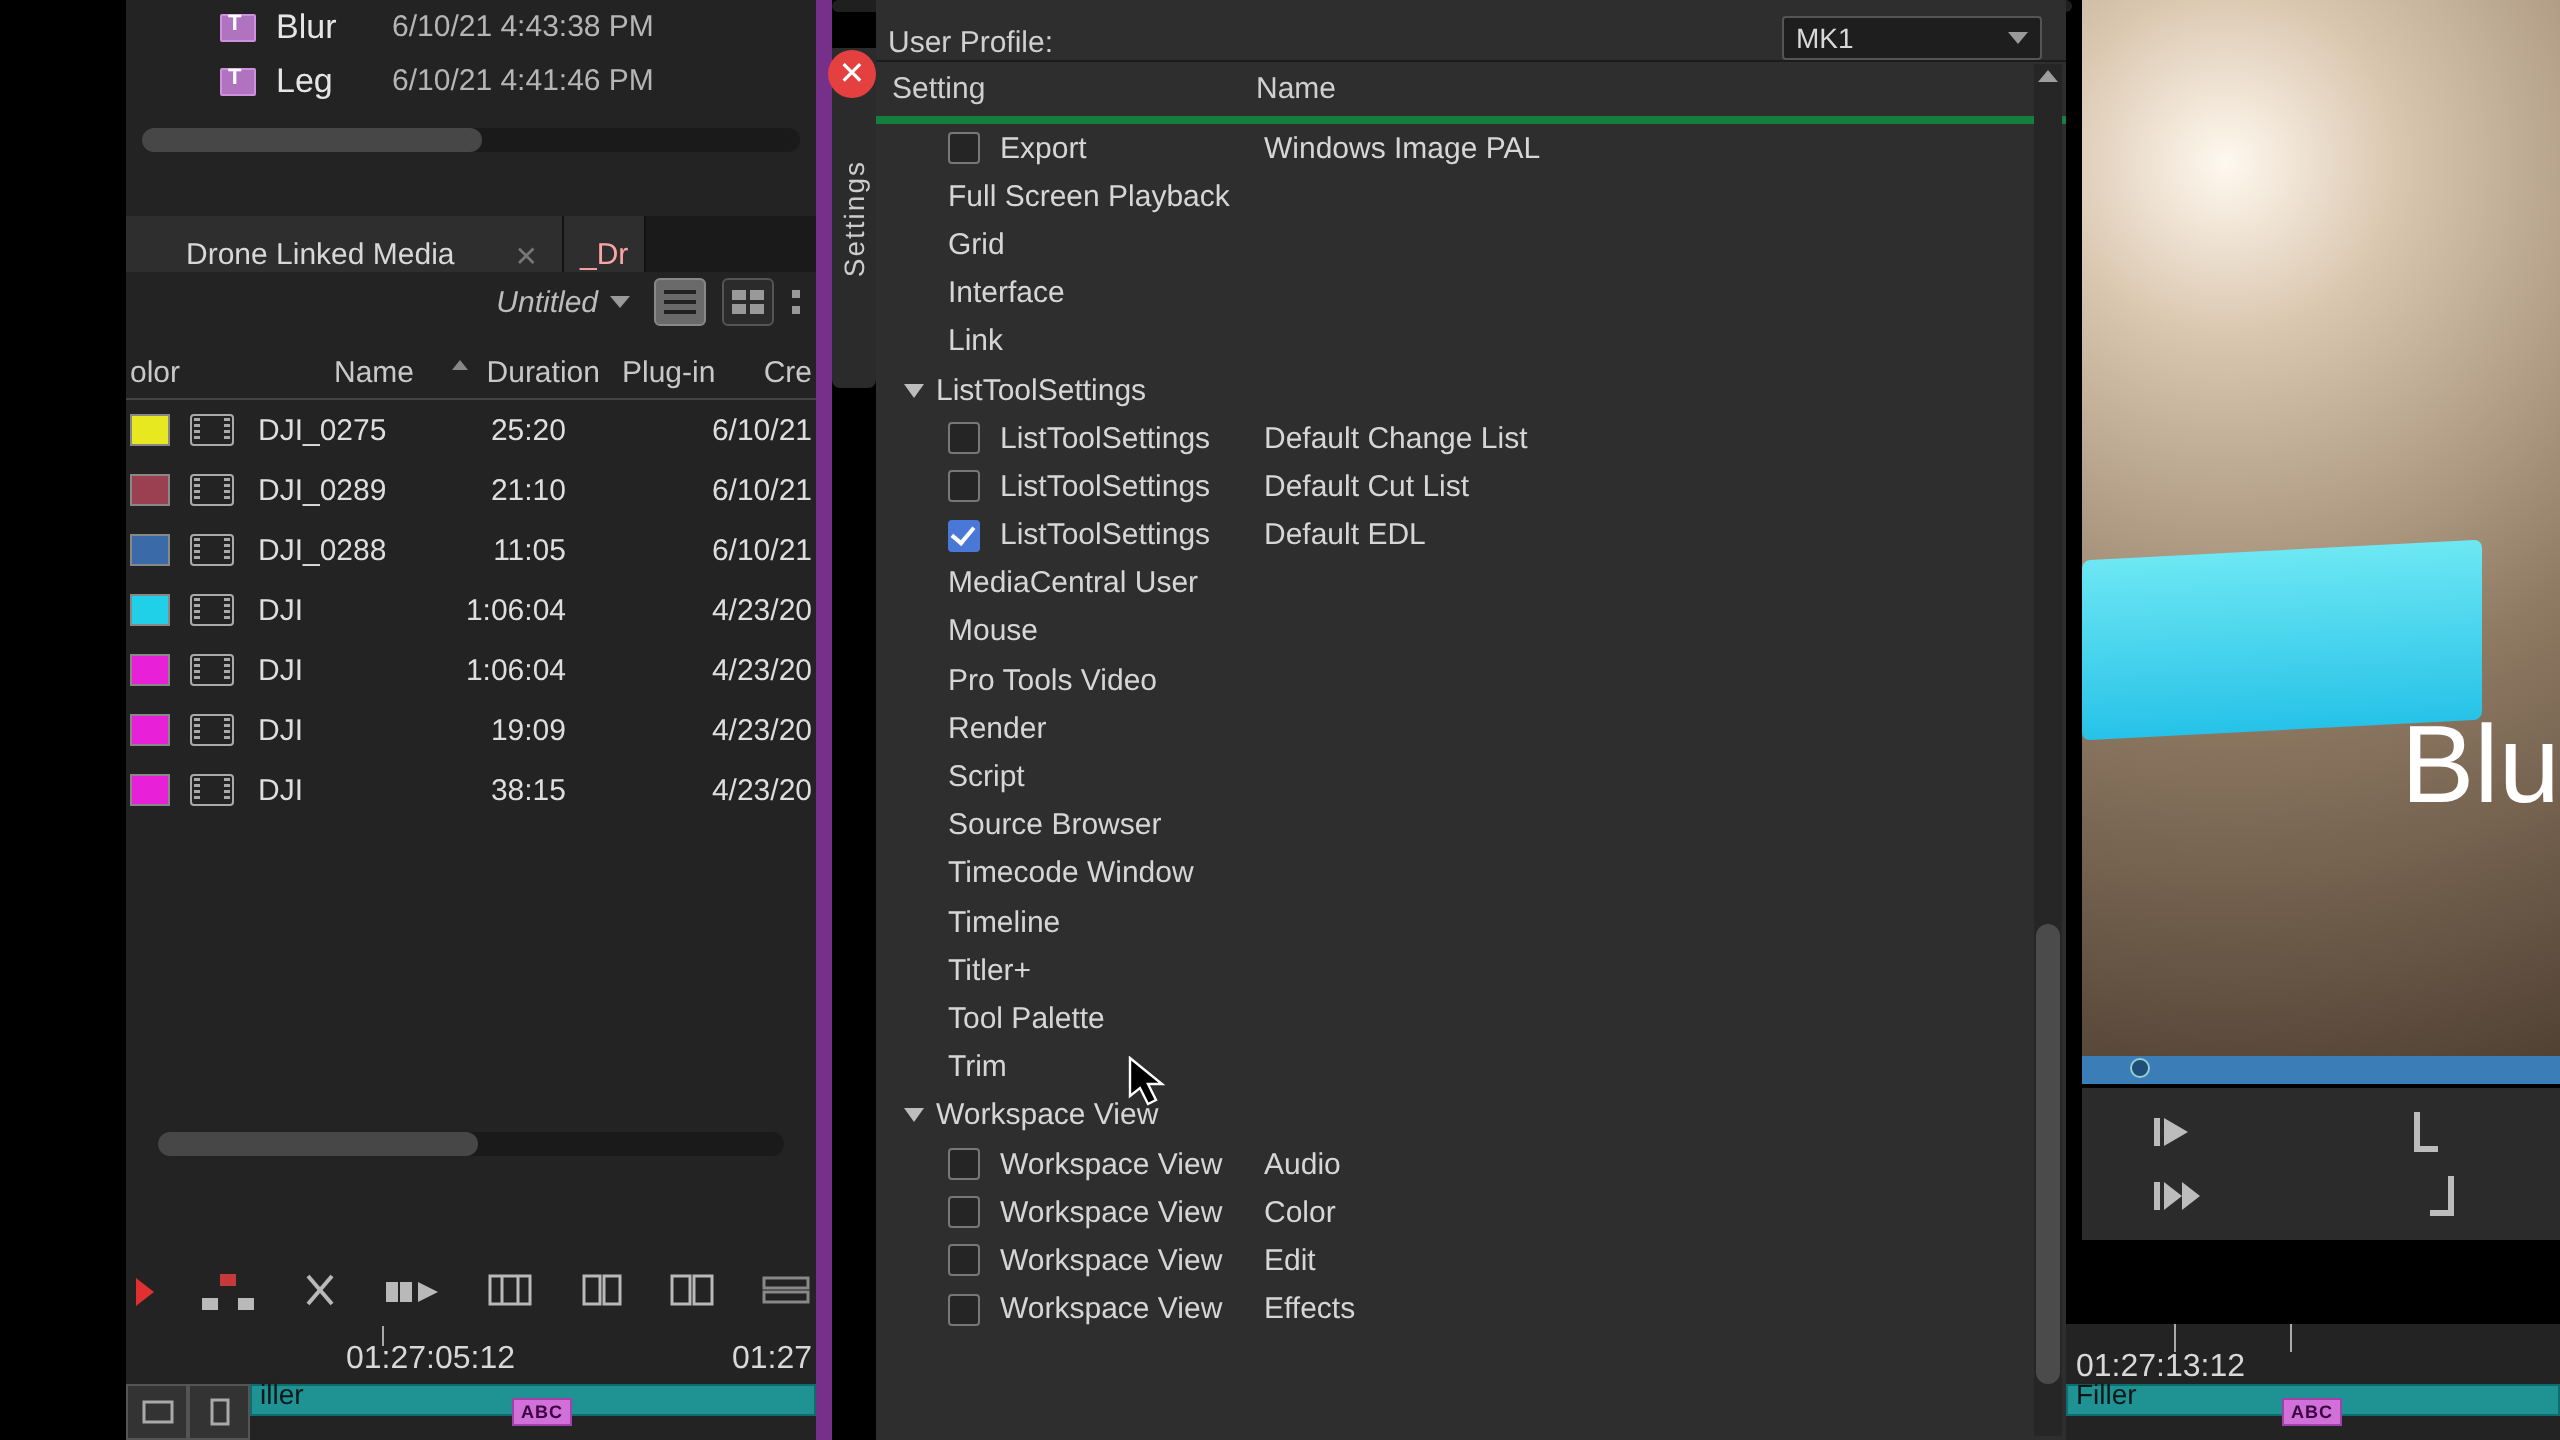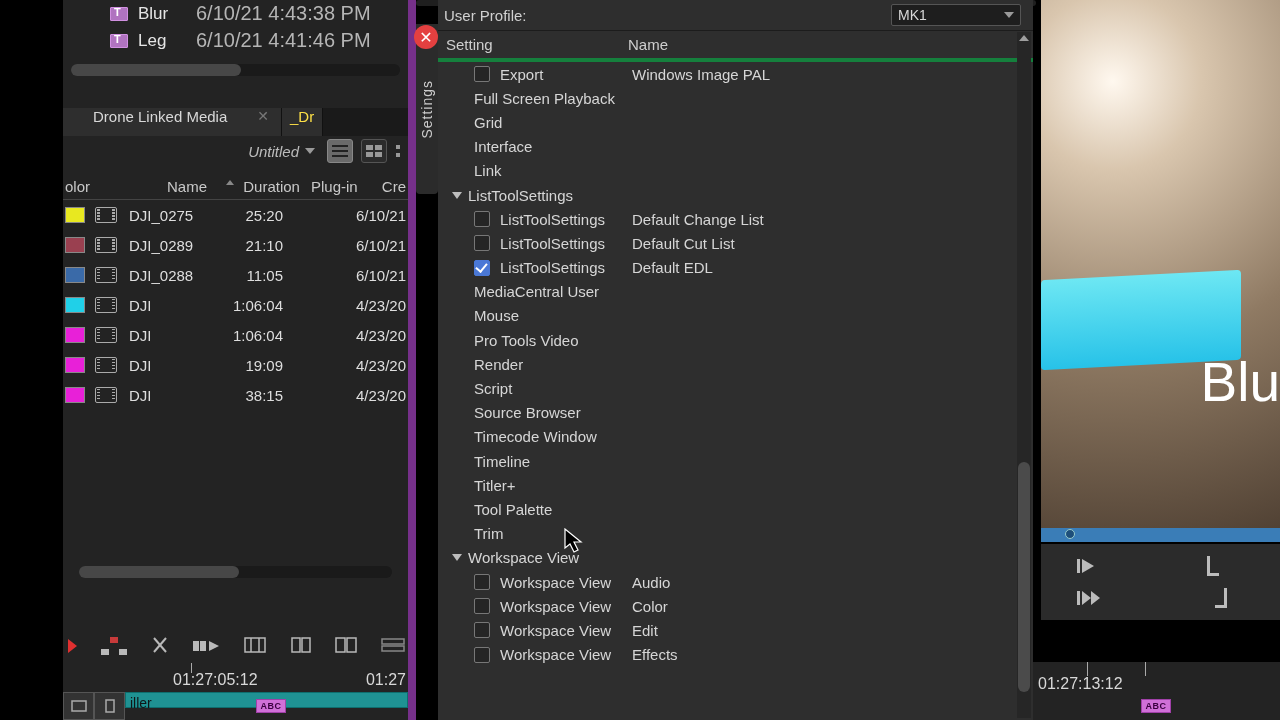--- a/index.html
+++ b/index.html
@@ -4,27 +4,27 @@
 <style>
 html,body{margin:0;padding:0;background:#000;width:1280px;height:720px;overflow:hidden;font-family:"Helvetica Neue",Arial,sans-serif;font-size:14px;color:#d0d0d0;-webkit-font-smoothing:antialiased}
 *{box-sizing:border-box}
 .root{position:relative;width:1280px;height:720px}
 .left-pane{position:absolute;left:63px;top:0;width:345px;height:720px;background:#232323}
 .project-items{padding:0 0 4px 0}
 .pi-row{display:flex;align-items:center;height:27px;padding-left:47px;gap:10px;font-size:17px}
 .pi-icon{width:18px;height:14px;background:#b073c0;border:1px solid #d090e0;position:relative;border-radius:1px}
 .pi-icon::after{content:"T";position:absolute;left:3px;top:-2px;font-size:11px;color:#fff;font-weight:bold}
 .pi-name{color:#e5e5e5;width:48px}
-.pi-date{color:#b5b5b5;font-size:20px}
+.pi-date{color:#b5b5b5;font-size:15px}
 .hscroll{margin:6px 8px 0 8px;height:12px;background:#1a1a1a;border-radius:6px;position:relative}
 .hscroll-thumb{position:absolute;left:0;top:0;height:12px;background:#474747;border-radius:6px}
 .bin-tab-bar{position:absolute;top:108px;left:0;right:0;height:28px;background:#1a1a1a;display:flex}
-.bin-tab{display:flex;align-items:flex-start;gap:30px;padding:0 12px 0 30px;background:#2e2e2e;font-size:15px;color:#d8d8d8;border-right:1px solid #111}
+.bin-tab{display:flex;align-items:flex-end;gap:30px;padding:0 12px 0 30px;background:#2e2e2e;font-size:15px;color:#d8d8d8;border-right:1px solid #111}
 .bin-tab .x{color:#777;font-size:14px}
-.bin-tab.partial{padding:0 8px;color:#fde047}
+.bin-tab.partial{padding:0 8px;color:#fca5a5}
 .bin-toolbar{position:absolute;top:136px;left:0;right:0;height:30px;background:#232323;display:flex;align-items:center;justify-content:flex-end;gap:8px;padding-right:1px}
 .dd{display:flex;align-items:center;gap:6px;color:#bcbcbc;font-style:italic;font-size:15px;padding:0 4px}
 .dd .tri{width:0;height:0;border-left:5px solid transparent;border-right:5px solid transparent;border-top:6px solid #9a9a9a}
 .view-btn{width:26px;height:24px;border:1px solid #555;border-radius:3px;display:flex;align-items:center;justify-content:center;background:#2b2b2b}
 .view-btn.active{background:#6a6a6a;border-color:#888}
 .view-btn svg{display:block}
 .bin-head{position:absolute;top:166px;left:0;right:0;height:34px;display:flex;align-items:flex-end;padding-bottom:4px;border-bottom:1px solid #444;font-size:15px;color:#c8c8c8}
 .col-color{width:46px;padding-left:2px}
 .col-icon{width:34px}
 .col-name{width:92px;text-align:center;position:relative}
@@ -43,29 +43,29 @@
 .br-date{flex:1;text-align:right;padding-right:2px}
 .bin-hscroll{position:absolute;top:560px;left:8px;right:8px}
 .tl-toolbar{position:absolute;top:628px;left:0;right:0;height:36px;display:flex;align-items:center;gap:24px;padding-left:5px;background:#232323}
 .rec-dot{width:0;height:0;border-top:7px solid transparent;border-bottom:7px solid transparent;border-left:9px solid #e03030}
 .tl-tc{position:absolute;top:668px;left:0;right:0;height:24px;display:flex;align-items:center;color:#d8d8d8;font-size:16px}
 .tl-marker{position:absolute;top:663px;width:1px;height:10px;background:#aaa}
 .tl-track{position:absolute;top:692px;left:0;right:0;height:28px;background:#232323}
 .tl-mon{position:absolute;left:0;top:0;width:62px;height:28px;display:flex}
 .mon-btn{width:31px;height:28px;background:#333;border:1px solid #555;display:flex;align-items:center;justify-content:center}
 .mon-btn svg{display:block}
-.tl-clip{position:absolute;top:0;height:16px;background:#1f9293;border:1px solid #0e6e6e;color:#101617;font-size:14px;padding:2px 4px;display:flex;align-items:flex-start}
+.tl-clip{position:absolute;top:0;height:16px;background:#1f9293;border:1px solid #0e6e6e;color:#101617;font-size:14px;padding:2px 4px;display:flex;align-items:flex-end}
 .tl-title-seg{position:absolute;top:7px;height:14px;background:#d070d8;border:1px solid #a040a8;color:#3a0040;font-size:9px;display:flex;align-items:center;justify-content:center;font-weight:bold;letter-spacing:0.5px}
 .divider-strip{position:absolute;left:408px;top:0;width:8px;height:720px;background:#76308a}
 .settings-tab{position:absolute;left:416px;top:24px;width:22px;height:170px;background:#2b2b2b;border-radius:0 0 4px 4px;display:flex;align-items:center;justify-content:center}
 .settings-tab span{writing-mode:vertical-rl;transform:rotate(180deg);color:#ccc;font-size:14px;letter-spacing:1px}
 .close-badge{position:absolute;left:414px;top:25px;width:24px;height:24px;border-radius:50%;background:#e44040;display:flex;align-items:center;justify-content:center;color:#fff;font-size:16px;z-index:3}
 .header-dark{position:absolute;left:416px;top:0;width:620px;height:6px;background:#1f1f1f;border-radius:3px}
 .settings-panel{position:absolute;left:438px;top:0;width:595px;height:720px;background:#2e2e2e}
-.sp-head{height:30px;display:flex;align-items:center;gap:96px;padding-left:6px;color:#d0d0d0;font-size:15px}
+.sp-head{height:30px;display:flex;align-items:flex-end;gap:96px;padding-left:6px;color:#d0d0d0;font-size:15px}
 .sp-select{margin-left:auto;margin-right:12px;width:130px;height:22px;background:#1e1e1e;border:1px solid #555;border-radius:2px;display:flex;align-items:center;justify-content:space-between;padding:0 6px;color:#d8d8d8;font-size:14px}
 .sp-select .tri{width:0;height:0;border-left:5px solid transparent;border-right:5px solid transparent;border-top:6px solid #9a9a9a}
 .sp-cols{height:32px;display:flex;align-items:center;border-top:1px solid #1c1c1c;border-bottom:4px solid #15803d;font-size:15px;color:#cfcfcf}
 .sp-cols .c1{width:190px;padding-left:8px}
 .sp-rows{position:absolute;top:62px;left:0;right:20px;bottom:0;overflow:hidden}
 .sp-row{display:flex;align-items:center;height:24.2px;font-size:15px;color:#d6d6d6;padding-left:8px}
 .disc{width:22px;display:flex;justify-content:center}
 .disc .t-right{width:0;height:0;border-top:5px solid transparent;border-bottom:5px solid transparent;border-left:7px solid #bdbdbd}
 .disc .t-down{width:0;height:0;border-left:5px solid transparent;border-right:5px solid transparent;border-top:7px solid #bdbdbd}
 .ck{width:16px;height:16px;border:1px solid #777;border-radius:2px;background:#252525;margin-right:10px;position:relative;flex-shrink:0}
@@ -442,20 +442,23 @@
             <rect x="4" y="17" width="12" height="3" fill="#bcbcbc"></rect>
           </svg>
         </span>
     </div>
   </div>
 
   <div class="tl-right">
     <div class="mk-a"></div>
       <div class="mk-b"></div>
     <div class="tc">01:27:13:12</div>
+    <div class="tl-clip" style="left:0;top:30px;width:247px">
+        <span>Filler</span>
+      </div>
     <div class="tl-title-seg" style="left:108px;top:37px;width:30px">
         <span>ABC</span>
       </div>
   </div>
 
   <svg class="cursor" width="20" height="26">
       <polygon points="1,1 1,20 6,16 10,24 14,22 10,14 17,14" fill="#000" stroke="#fff" stroke-width="1.2"></polygon>
     </svg>
 </div>
 

